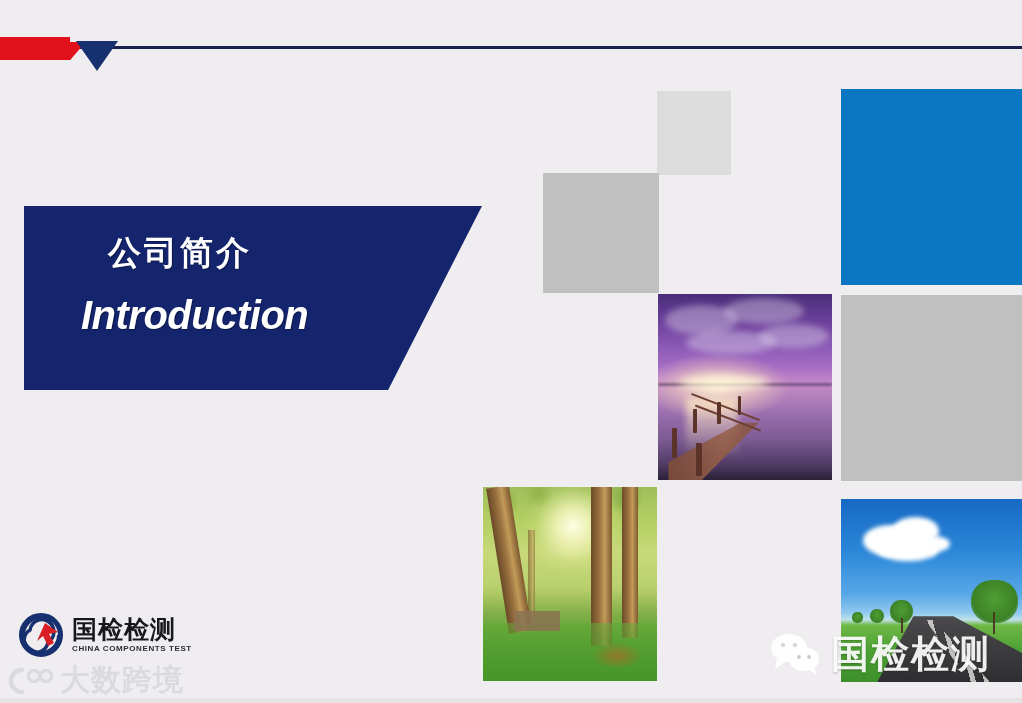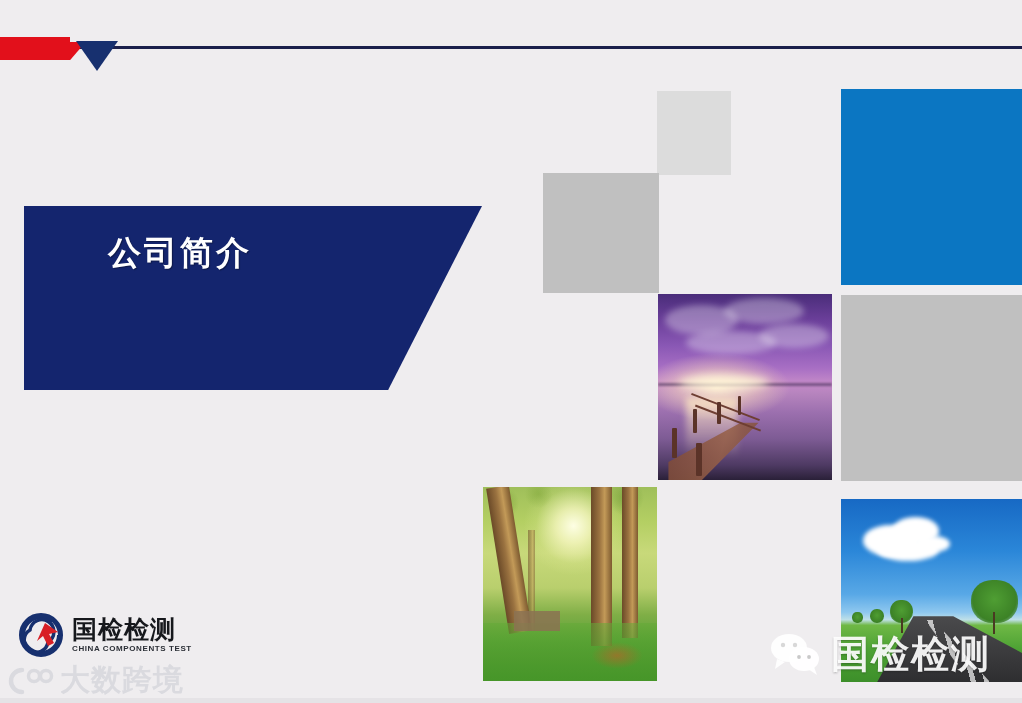--- a/index.html
+++ b/index.html
@@ -375,20 +375,21 @@
 
 <div class="slide">
 
   <div class="header-rule"></div>
   <div class="header-red-bar"></div>
   <div class="header-mask"></div>
   <div class="header-triangle"></div>
 
   <div class="title-block">
     <div class="title-cn">公司简介</div>
+    <div class="title-en">Introduction</div>
   </div>
 
   <div class="tile tile-light-gray tile-sq-top"></div>
   <div class="tile tile-mid-gray tile-sq-mid"></div>
   <div class="tile tile-blue tile-sq-blue"></div>
   <div class="tile tile-mid-gray tile-sq-gray-r"></div>
 
   <div class="tile tile-photo-lake">
     <div class="photo-lake">
       <div class="lake-cloud" style="left:4%;  top:6%;  width:42%; height:16%;"></div>

